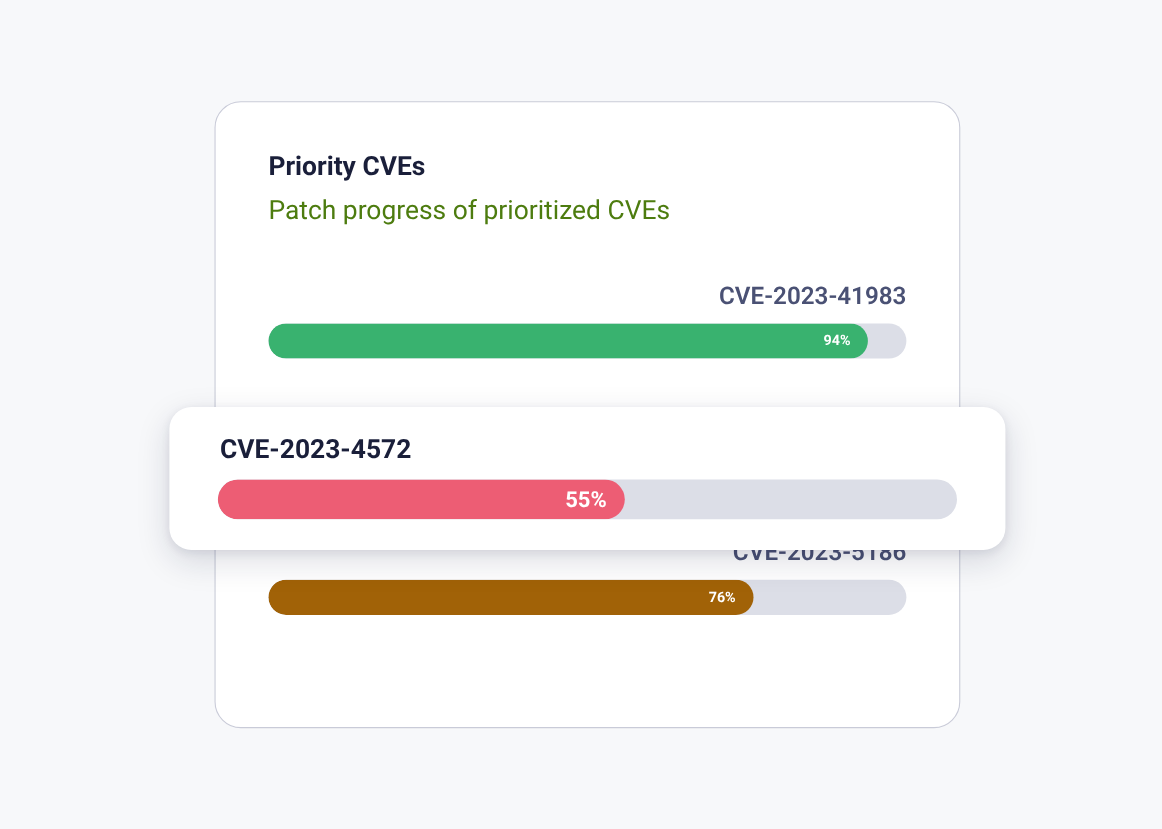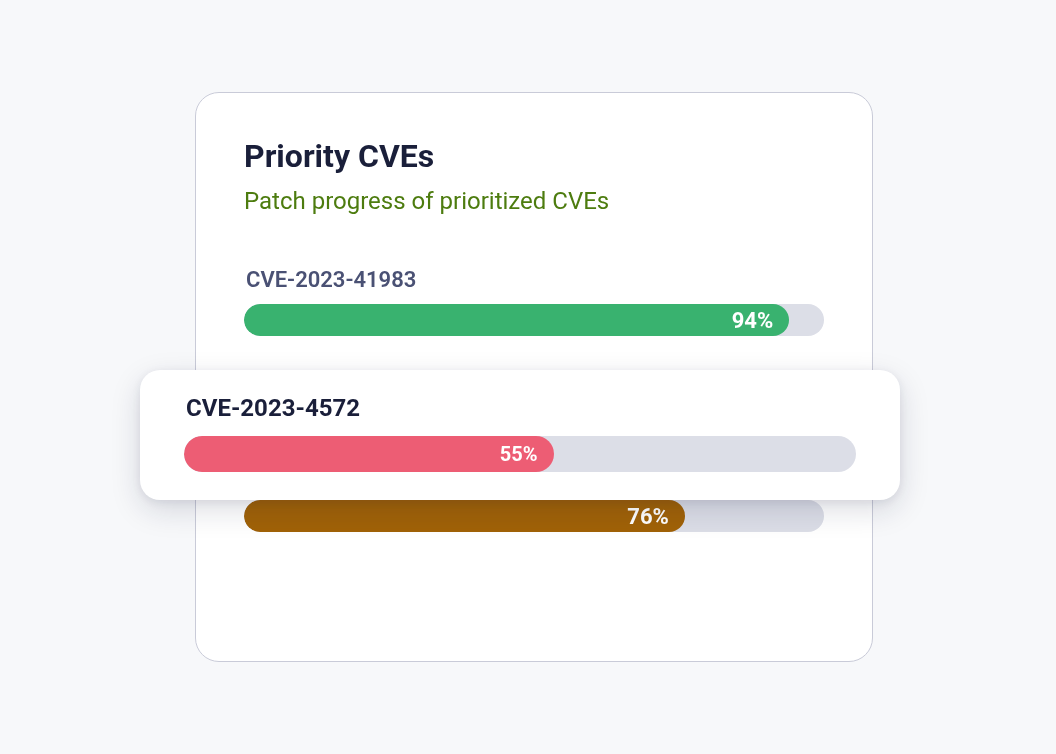--- a/index.html
+++ b/index.html
@@ -23,33 +23,34 @@
       top: 92px;
       left: 195px;
       width: 678px;
       height: 570px;
       background: #ffffff;
       border: 1px solid #c9cbd8;
       border-radius: 24px;
       padding: 44px 48px 40px 48px;
     }
     .card-title {
-      font-size: 32px;
+      font-size: 24px;
       font-weight: 700;
       color: #1a1f3a;
       margin-bottom: 12px;
     }
     .card-subtitle {
       font-size: 24px;
       font-weight: 400;
       color: #4d7c0f;
       margin-bottom: 52px;
     }
     .cve-row {
       margin-bottom: 36px;
+      text-align: right;
     }
     .cve-label {
       font-size: 22px;
       font-weight: 600;
       color: #4a5174;
       margin-bottom: 12px;
       padding-left: 2px;
     }
     .progress-track {
       width: 100%;
@@ -64,30 +65,30 @@
       border-radius: 16px;
       position: relative;
       display: flex;
       align-items: center;
       justify-content: flex-end;
       padding-right: 16px;
     }
     .progress-value {
       color: #ffffff;
       font-weight: 700;
-      font-size: 22px;
+      font-size: 13px;
     }
     .fill-green { background: #39b26f; }
     .fill-red { background: #ed5d74; }
     .fill-orange { background: #a16207; }
 
     .highlight-card {
       position: absolute;
       top: 370px;
-      left: 140px;
+      left: 154px;
       width: 760px;
       height: 130px;
       background: #ffffff;
       border-radius: 20px;
       box-shadow: 0 10px 30px rgba(20, 25, 60, 0.15), 0 2px 8px rgba(20, 25, 60, 0.08);
       padding: 24px 44px 28px 44px;
       z-index: 10;
     }
     .highlight-card .cve-label {
       color: #1a1f3a;
@@ -121,20 +122,21 @@
     <div class="progress-track">
       <div class="progress-fill fill-green" style="width:94%">
         <span class="progress-value">94%</span>
       </div>
     </div>
   </div>
 
   <div class="spacer"></div>
 
   <div class="cve-row">
+    <div class="cve-label">CVE-2023-5186</div>
     <div class="progress-track">
       <div class="progress-fill fill-orange" style="width:76%">
         <span class="progress-value">76%</span>
       </div>
     </div>
   </div>
 </div>
 
 <div class="highlight-card">
   <div class="cve-label">CVE-2023-4572</div>

